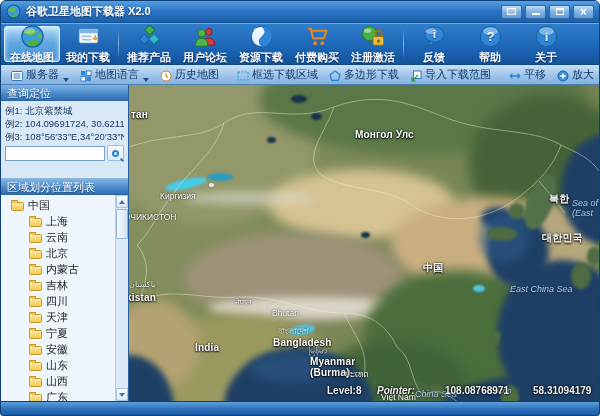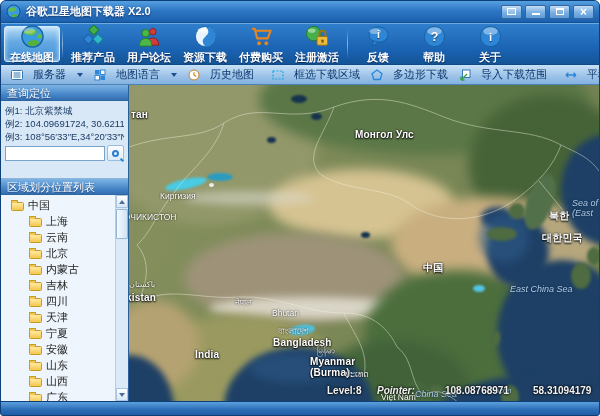--- a/index.html
+++ b/index.html
@@ -28,21 +28,21 @@
   .mt-btn .ico { height:25px; display:flex; align-items:flex-end; }
   .mt-btn.active { background:linear-gradient(#b5dcf8,#63a8e2 45%,#4290d8);
     border:1px solid #d3ecfc; border-radius:3px; margin:2px 0; box-shadow:inset 0 0 5px rgba(255,255,255,.65); }
   .mt-sep { width:1px; margin:5px 2px;
     background:linear-gradient(rgba(255,255,255,0),rgba(255,255,255,.5),rgba(255,255,255,0)); }
 
   
   .sub-toolbar { height:20px; flex:0 0 20px; display:flex; align-items:center; gap:1px; padding:0 5px;
     background:linear-gradient(#c8e0f5,#9cc2e8 60%,#83b2e0); border-bottom:1px solid #4d82b8;
     font-size:11px; color:#0e3a6e; }
-  .st-item { display:flex; align-items:center; gap:10px; padding:1px 5px; border-radius:2px; cursor:pointer; white-space:nowrap; }
+  .st-item { display:flex; align-items:flex-end; gap:3px; padding:1px 5px; border-radius:2px; cursor:pointer; white-space:nowrap; }
   .st-sep { width:1px; height:13px; background:#6d9bc8; margin:0 3px; box-shadow:1px 0 0 rgba(255,255,255,.55); }
   .dd-arrow { width:0; height:0; border-left:3px solid transparent; border-right:3px solid transparent;
     border-top:4px solid #1e4f8e; margin-left:1px; }
   .st-item svg { display:block; }
 
   
   .content { flex:1; display:flex; min-height:0; background:#0f3d6e; }
 
   
   .sidebar { width:128px; flex:0 0 128px; display:flex; flex-direction:column; background:#cfe0f2;
@@ -136,20 +136,32 @@
           <svg width="25" height="25" viewBox="0 0 26 26">
             <circle cx="13" cy="13" r="11" fill="#3b9be0"></circle>
             <path d="M3.5 9 Q8 4.5 14 5.5 Q19 6.5 17 9.5 Q13 13 9 11.5 Q5.5 10.5 3.5 9Z" fill="#63bc45"></path>
             <path d="M7 19.5 Q12 15.5 17 17 Q21.5 18.5 19 21 Q15 24 11 23 Q8.5 22 7 19.5Z" fill="#55b13a"></path>
             <path d="M20 10 Q23 11 22.5 13.5 Q21 16 18.5 14.5 Q17.5 12 20 10Z" fill="#63bc45"></path>
             <circle cx="13" cy="13" r="11" fill="none" stroke="#15619f" stroke-width="1.3"></circle>
             <ellipse cx="9.5" cy="7" rx="6" ry="3.2" fill="rgba(255,255,255,.3)"></ellipse>
           </svg>
         </span>
         <span>在线地图</span>
+      </div>
+      <div class="mt-btn">
+        <span class="ico">
+          <svg width="25" height="25" viewBox="0 0 26 26">
+            <rect x="3" y="5" width="20" height="15" rx="1.5" fill="#f2f8ff" stroke="#3577b5"></rect>
+            <rect x="3.5" y="5.5" width="19" height="4" rx="1" fill="#7fb3e2"></rect>
+            <rect x="6" y="12" width="10" height="1.6" fill="#9fbede"></rect>
+            <rect x="6" y="15.5" width="10" height="1.6" fill="#9fbede"></rect>
+            <path d="M20 11.5 v5 M20 16.5 l-2.4-2 M20 16.5 l2.4-2" stroke="#f0a228" stroke-width="1.8" fill="none"></path>
+          </svg>
+        </span>
+        <span>我的下载</span>
       </div>
       <div class="mt-sep"></div>
       <div class="mt-btn">
         <span class="ico">
           <svg width="25" height="25" viewBox="0 0 26 26">
             <rect x="9.5" y="2.5" width="7.5" height="7.5" rx="1" transform="rotate(45 13.2 6.2)" fill="#43b04a" stroke="#1f7a28"></rect>
             <rect x="4" y="12" width="7.5" height="7.5" rx="1" transform="rotate(45 7.7 15.7)" fill="#2f86d6" stroke="#155d9e"></rect>
             <rect x="14" y="12" width="7.5" height="7.5" rx="1" transform="rotate(45 17.7 15.7)" fill="#2fb8c9" stroke="#13808f"></rect>
           </svg>
         </span>
@@ -454,33 +466,33 @@
           <path d="M410,96 C420,108 428,118 436,128"></path>
           <path d="M295,312 C305,300 320,310 330,318"></path>
         </g>
       </svg>
       <div id="map-labels">
           <div class="mlabel country" style="left: 2px; top: 24px;">тан</div>
           <div class="mlabel country" style="left: 226px; top: 44px;">Монгол Улс</div>
           <div class="mlabel country-sm" style="left: 31px; top: 107px;">Киргизия</div>
           <div class="mlabel country-sm" style="left: -10px; top: 128px;">ТОЧИКИСТОН</div>
           <div class="mlabel country" style="left: 294px; top: 177px;">中国</div>
-          <div class="mlabel country" style="left: 409px; top: 125px; padding-left: 11px;">북한</div>
+          <div class="mlabel country" style="left: 409px; top: 108px; padding-left: 11px;">북한</div>
           <div class="mlabel sea-lbl" style="left: 443px; top: 114px;">Sea of
 (East</div>
           <div class="mlabel country" style="left: 413px; top: 147px;">대한민국</div>
           <div class="mlabel sea-lbl" style="left: 381px; top: 200px;">East China Sea</div>
           <div class="mlabel region" style="left: 0px; top: 196px;">باكستان</div>
           <div class="mlabel country" style="left: -3px; top: 207px;">kistan</div>
           <div class="mlabel region" style="left: 106px; top: 214px;">नेपाल</div>
           <div class="mlabel country-sm" style="left: 143px; top: 224px;">Bhutan</div>
           <div class="mlabel region" style="left: 149px; top: 243px;">বাংলাদেশ</div>
           <div class="mlabel country" style="left: 144px; top: 252px;">Bangladesh</div>
-          <div class="mlabel country" style="left: 66px; top: 264px;">India</div>
-          <div class="mlabel region" style="left: 188px; top: 262px;">မြန်မာ</div>
+          <div class="mlabel country" style="left: 66px; top: 257px;">India</div>
+          <div class="mlabel region" style="left: 180px; top: 262px;">မြန်မာ</div>
           <div class="mlabel country" style="left: 181px; top: 271px;">Myanmar
 (Burma)</div>
           <div class="mlabel region" style="left: 216px; top: 286px;">ປະເທດ</div>
           <div class="mlabel country-sm" style="left: 252px; top: 308px;">Việt Nam</div>
           <div class="mlabel sea-lbl" style="left: 286px; top: 305px;">China Sea</div>
           <div class="mlabel sea-sm" style="left: 362px; top: 302px;">Luzon</div>
         </div>
       <div class="map-status">
         <span class="ms lvl">Level:8</span>
         <span class="ms ptr">Pointer:</span>

